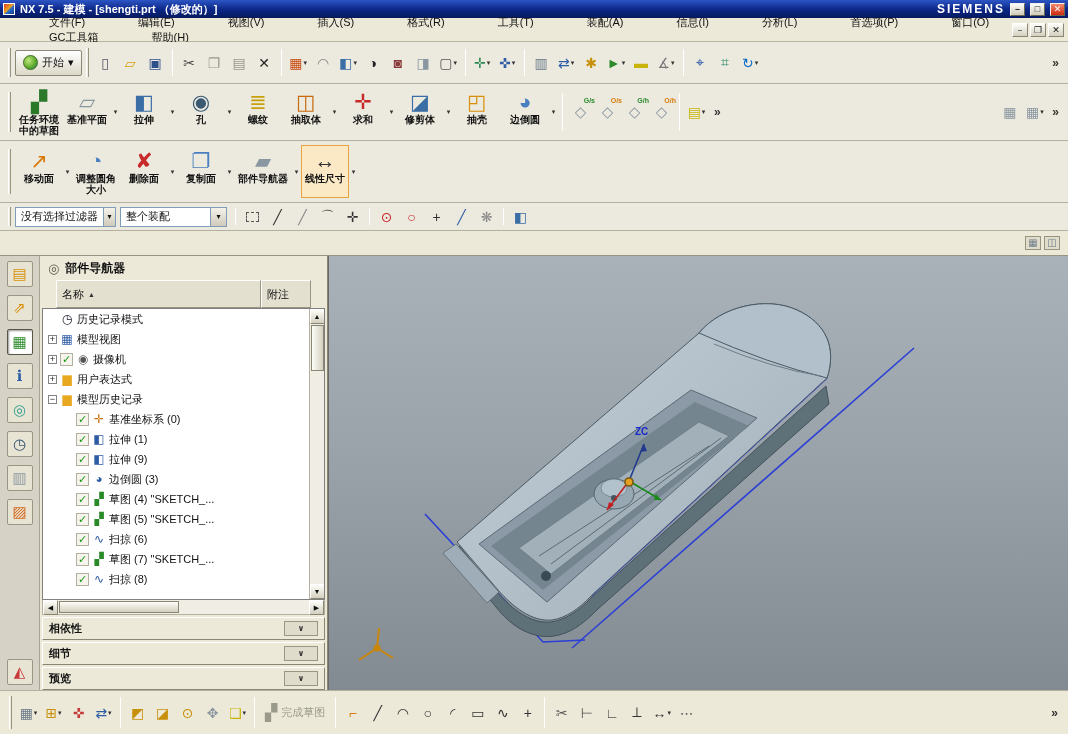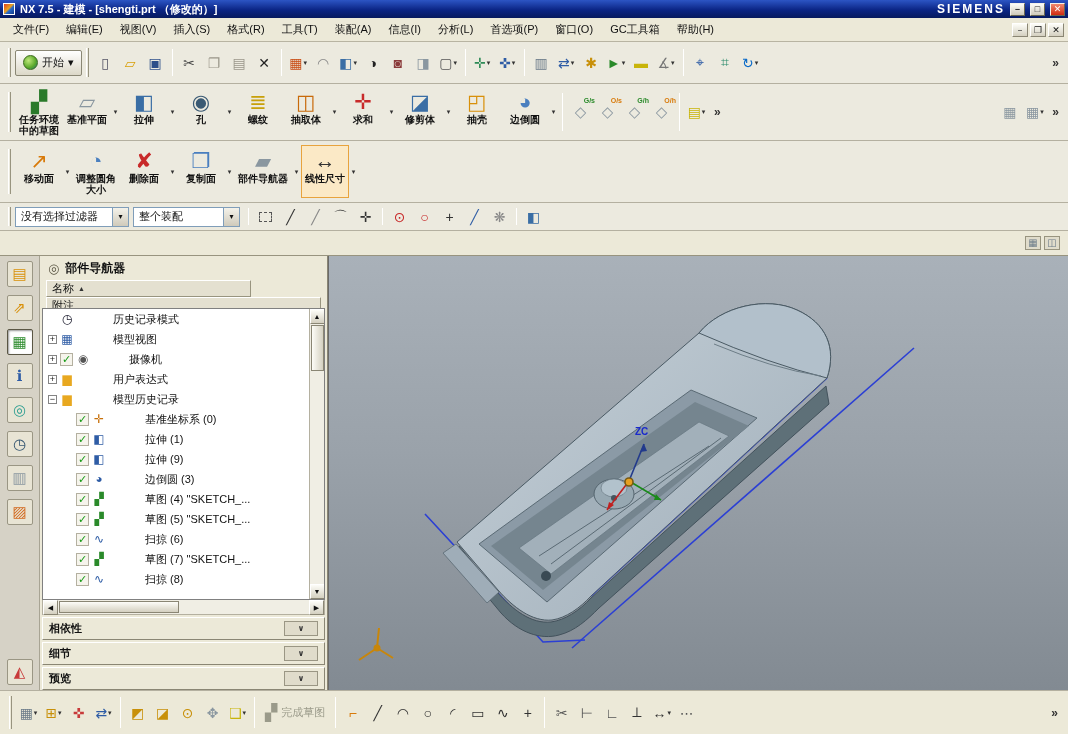--- a/index.html
+++ b/index.html
@@ -9,21 +9,21 @@
 
   
   .titlebar { top:0; height:18px; background:linear-gradient(180deg,#2c55c4 0%,#0b2585 55%,#071a5e 100%); color:#fff; display:flex; align-items:center; gap:5px; padding:0 3px; font-weight:bold; font-size:11px; }
   .appicon { width:12px; height:12px; background:linear-gradient(135deg,#e04020 0%,#e8a020 45%,#2a6ac8 60%,#123a8a 100%); border:1px solid #fff; flex:none; }
   .brand { margin-left:auto; letter-spacing:2px; font-size:12px; }
   .wbtn { width:15px; height:13px; background:linear-gradient(#fdfdf8,#cfcabb); border:1px solid #f4f2ea; border-right-color:#6a6752; border-bottom-color:#6a6752; color:#222; font-size:9px; line-height:11px; text-align:center; font-weight:bold; flex:none; }
   .wbtn.close { background:linear-gradient(#f08a70,#cf2a10); color:#fff; }
 
   
   .menubar { top:18px; height:24px; background:#ece9d8; border-bottom:1px solid #b8b4a2; display:flex; align-items:center; padding-left:6px; }
-  .menu-item { padding:3px 7px; }
+  .menu-item { padding:3px 7px;margin-left:36px; }
   .menu-win { margin-left:auto; display:flex; gap:2px; padding-right:4px; }
   .mbtn { width:16px; height:14px; background:linear-gradient(#fdfdf8,#d4d0c0); border:1px solid #fff; border-right-color:#8a8674; border-bottom-color:#8a8674; font-size:9px; line-height:12px; text-align:center; }
 
   
   .tbar { background:#eceadf; border-bottom:1px solid #b4b0a0; display:flex; align-items:center; padding:1px 4px; }
   .handle { width:3px; height:75%; border-left:1px solid #fff; border-right:1px solid #98947f; margin:0 4px; flex:none; }
   .sep { width:1px; height:70%; background:#a8a492; border-right:1px solid #fff; margin:0 4px; flex:none; }
   .grp { display:flex; align-items:center; }
   .ticon { min-width:25px; height:25px; display:flex; align-items:center; justify-content:center; font-size:14px; border:1px solid transparent; flex:none; padding:0 1px; }
   .ticon .dd { font-size:7px; color:#333; margin-left:1px; }
@@ -65,35 +65,35 @@
   
   .main { top:256px; height:434px; display:flex; }
   .leftstrip { width:40px; background:#d6d2c6; border-right:1px solid #a8a494; display:flex; flex-direction:column; align-items:center; padding:5px 0; gap:8px; flex:none; }
   .strip-ic { width:26px; height:26px; border:1px solid #9a9684; background:#e8e4d4; display:flex; align-items:center; justify-content:center; font-size:15px; border-radius:2px; flex:none; }
   .strip-ic[data-active="true"] { background:#fff; border-color:#5a5644; box-shadow:inset 1px 1px 2px #999; }
   .strip-ic:last-child { margin-top:auto; }
 
   .navigator { width:288px; background:#ece9d8; border-right:1px solid #8a8674; display:flex; flex-direction:column; flex:none; }
   .nav-title { height:24px; display:flex; align-items:center; gap:6px; padding-left:8px; font-size:12px; font-weight:bold; }
   .nt-ic { font-size:13px; color:#5a5644; }
-  .nav-cols { height:28px; display:flex; padding:0 6px;flex-direction:column; }
+  .nav-cols { height:28px; display:flex; padding:0 16px; }
   .col { background:#e4e0d0; border:1px solid #fff; border-right-color:#98947f; border-bottom-color:#98947f; font-size:11px; padding:0 5px; display:flex; align-items:center; gap:4px; }
   .col.cname { width:205px; }
   .col.cnote { flex:1; }
   .sort { font-size:7px; color:#333; }
   .tree-wrap { flex:1; position:relative; margin:0 2px; background:#fff; border:1px solid #808080; overflow:hidden; }
   .tree { position:absolute; inset:0 15px 0 0; }
   .trow { height:20px; display:flex; align-items:center; gap:3px; padding-left:5px; white-space:nowrap; overflow:hidden; }
   .trow[data-ind="1"] { padding-left:21px; }
   .texp { width:9px; height:9px; border:1px solid #848484; background:#fff; font-size:9px; line-height:7px; text-align:center; color:#222; flex:none; }
   .texp:empty { visibility:hidden; }
   .tchk { width:13px; height:13px; background:#f6f4ec; border:1px solid #b4b0a0; color:#149a14; font-weight:bold; font-size:11px; line-height:11px; text-align:center; flex:none; }
   .tchk:empty { display:none; }
   .tic { width:14px; text-align:center; font-size:12px; flex:none; }
-  .tlabel { font-size:11px;margin-left:36px; }
+  .tlabel { font-size:11px; }
   .vscroll { position:absolute; top:0; right:0; bottom:0; width:15px; background:#f0eee4; border-left:1px solid #b4b0a0; display:flex; flex-direction:column; align-items:center; }
   .sbtn { width:15px; height:15px; background:linear-gradient(#fdfdf8,#d4d0c0); border:1px solid #fff; border-right-color:#8a8674; border-bottom-color:#8a8674; font-size:7px; line-height:13px; text-align:center; flex:none; }
   .vthumb { width:13px; height:46px; margin-top:1px; background:linear-gradient(90deg,#fdfdf8,#d4d0c0); border:1px solid #8a8674; }
   .hscroll { height:15px; margin:0 2px; background:#f0eee4; border:1px solid #b4b0a0; border-top:none; display:flex; align-items:center; }
   .hthumb { width:120px; height:12px; margin-left:1px; background:linear-gradient(#fdfdf8,#d4d0c0); border:1px solid #8a8674; }
   .sections { display:flex; flex-direction:column; }
   .section { height:23px; margin:2px 2px 0; background:#ece9d8; border:1px solid #fff; border-right-color:#8a8674; border-bottom-color:#8a8674; display:flex; align-items:center; padding:0 6px; font-size:11px; font-weight:bold; }
   .chevbtn { margin-left:auto; width:34px; height:15px; background:#e0dccb; border:1px solid #9a9684; text-align:center; font-size:8px; line-height:13px; color:#333; }
 
   .viewport { flex:1; position:relative; background:linear-gradient(180deg,#a9b1b9 0%,#9aa2aa 45%,#828a92 100%); border-left:1px solid #6a6a6a; overflow:hidden; }
@@ -476,21 +476,21 @@
             <span>线性尺寸</span>
           </span>
         </span>
         <span class="ddcol">▾</span>
       </span>
     </span>
 </div>
 
 <div class="abs tbar selbar">
   <span class="handle"></span>
-  <span class="dropdown" style="width:114px">
+  <span class="dropdown" style="width:101px">
     <span class="val" style="flex:1">没有选择过滤器</span>
     <span class="dbtn">▾</span>
   </span>
   <span class="dropdown" style="width:107px">
     <span class="val" style="flex:1">整个装配</span>
     <span class="dbtn">▾</span>
   </span>
   <span class="sep"></span>
   <span class="grp">
       <span class="ticon" data-cls="marquee">

